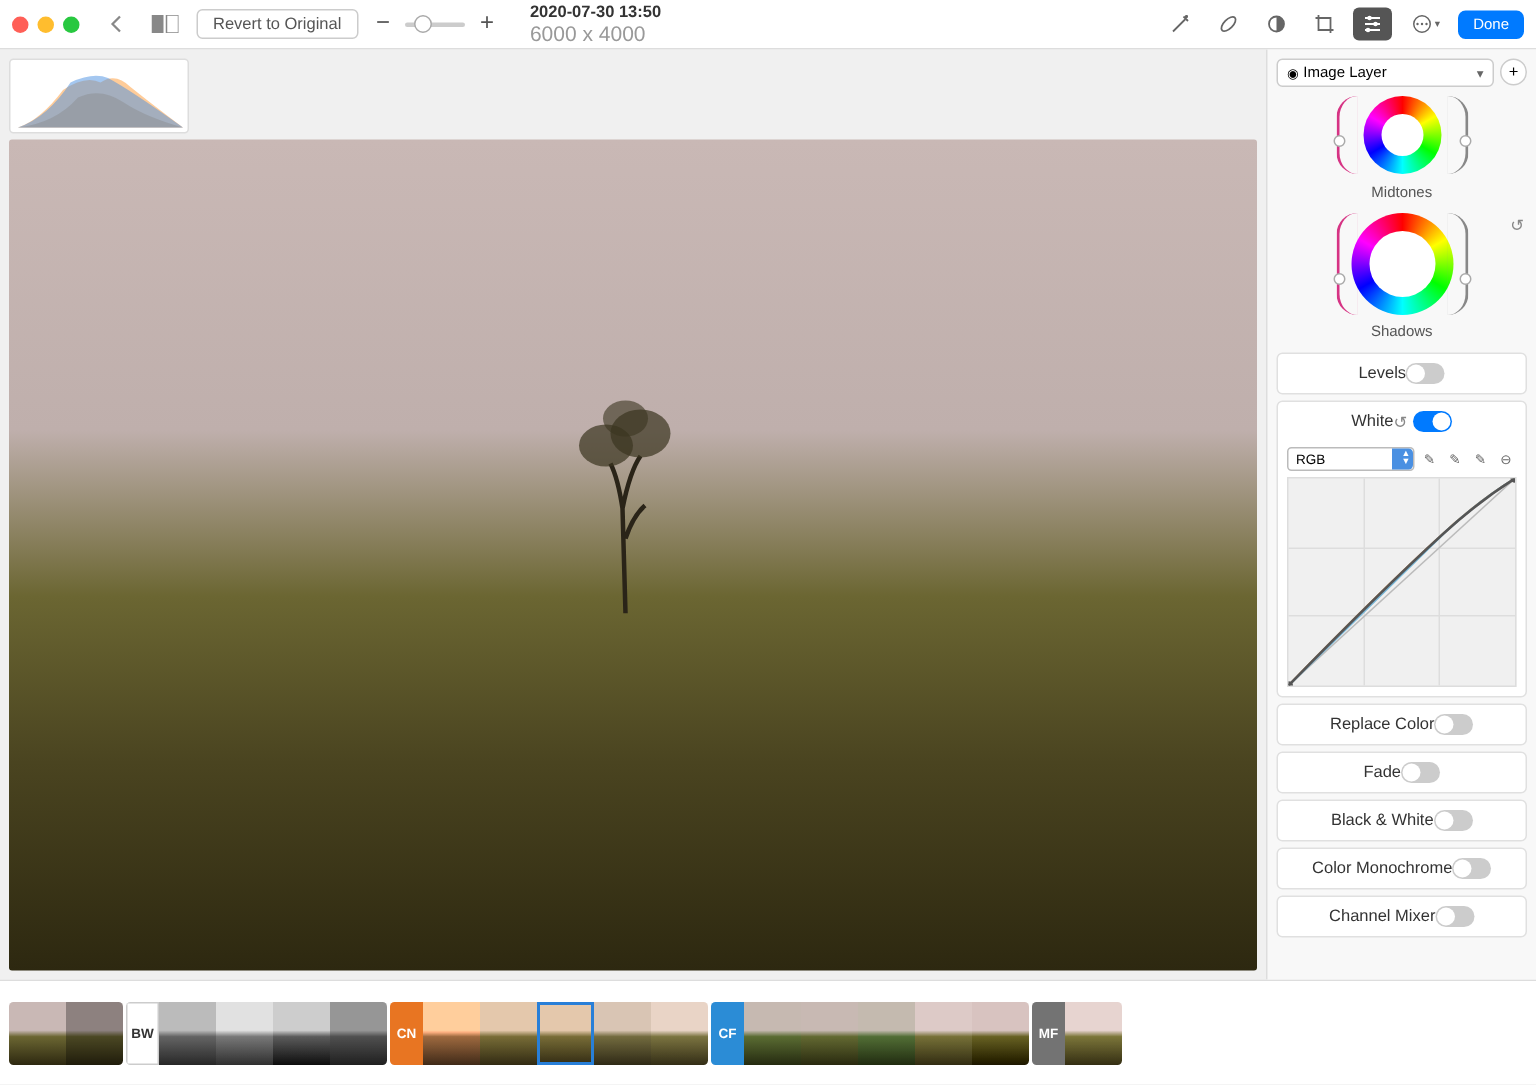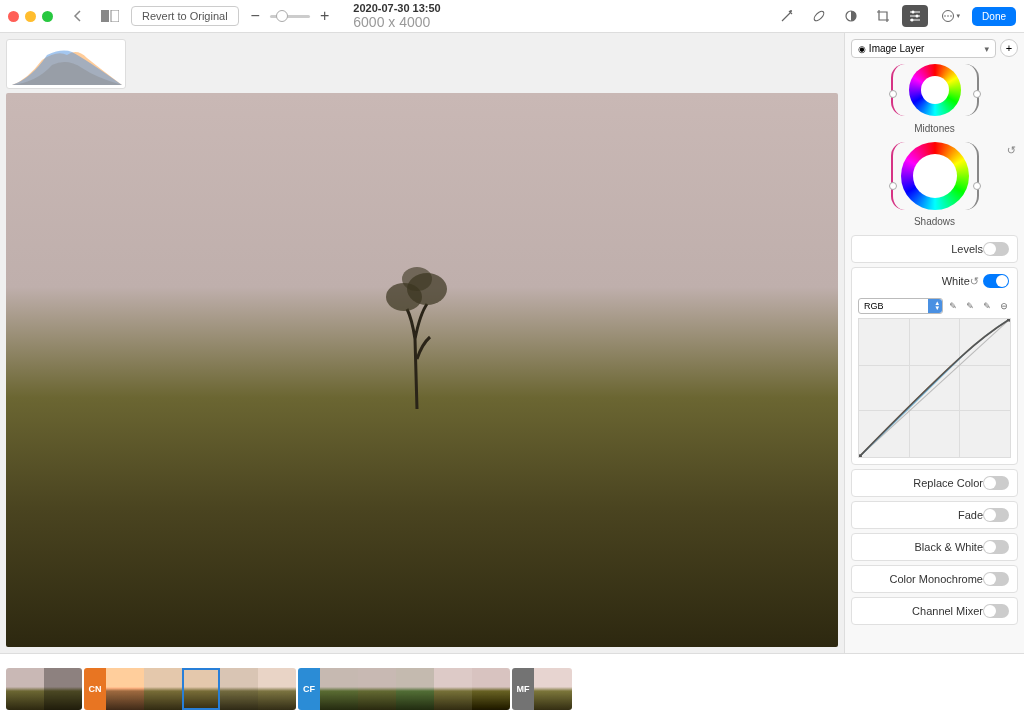--- a/index.html
+++ b/index.html
@@ -42,21 +42,21 @@
 .wheel::after { content: ""; position: absolute; inset: 12px; border-radius: 50%; background: #fff; }
 .wheel-dot { position: absolute; width: 7px; height: 7px; border-radius: 50%; background: #444; left: 50%; top: 50%; transform: translate(-50%, -50%); }
 .arc-left, .arc-right { position: absolute; width: 14px; height: 52px; top: 0; }
 .arc-left { left: 4px; border-left: 2px solid #d63384; border-radius: 30px 0 0 30px; }
 .arc-right { right: 4px; border-right: 2px solid #888; border-radius: 0 30px 30px 0; }
 .arc-dot { width: 8px; height: 8px; border-radius: 50%; background: #fff; border: 1px solid #aaa; position: absolute; }
 .cb-label { text-align: center; font-size: 10px; color: #555; margin-bottom: 8px; }
 .reset-icon { position: absolute; right: 2px; top: 2px; font-size: 11px; color: #888; cursor: pointer; }
 
 .panel { background: #fff; border: 1px solid #e0e0e0; border-radius: 4px; margin-bottom: 4px; }
-.panel-hdr { display: flex; align-items: center; justify-content: flex-end; padding: 6px 8px; font-size: 11px; font-weight: 500; color: #333; cursor: pointer; }
+.panel-hdr { display: flex; align-items: center; justify-content: center; padding: 6px 8px; font-size: 11px; font-weight: 500; color: #333; cursor: pointer; }
 .toggle { width: 26px; height: 14px; background: #ccc; border-radius: 7px; position: relative; cursor: pointer; }
 .toggle.on { background: #007aff; }
 .toggle::after { content: ""; width: 12px; height: 12px; background: #fff; border-radius: 50%; position: absolute; top: 1px; left: 1px; transition: left .1s; }
 .toggle.on::after { left: 13px; }
 .hdr-controls { display: flex; gap: 4px; align-items: center; }
 
 .curves-body { padding: 4px 6px 6px; }
 .curves-tools { display: flex; gap: 3px; margin-bottom: 4px; align-items: center; }
 .ch-sel { flex: 1; background: #fff; border: 1px solid #bbb; border-radius: 3px; padding: 2px 5px; font-size: 9px; position: relative; }
 .ch-sel::after { content: ""; position: absolute; right: 0; top: 0; bottom: 0; width: 14px; background: #4a90e2; border-radius: 0 3px 3px 0; }
@@ -284,20 +284,27 @@
 
   </div>
 </div>
 
 <div class="filmstrip">
   <div class="fs-group">
     <div class="fs-thumb"></div>
       <div class="fs-thumb" style="filter:brightness(0.7)"></div>
   </div>
   <div class="fs-group">
+    <div class="fs-badge bw">BW</div>
+    <div class="fs-thumb gray"></div>
+      <div class="fs-thumb gray" style="filter:grayscale(1) brightness(1.2)"></div>
+      <div class="fs-thumb gray" style="filter:grayscale(1) contrast(1.3)"></div>
+      <div class="fs-thumb gray" style="filter:grayscale(1) brightness(0.8)"></div>
+  </div>
+  <div class="fs-group">
     <div class="fs-badge cn">CN</div>
     <div class="fs-thumb warm" style="filter:sepia(0.8) hue-rotate(-20deg) saturate(2)"></div>
       <div class="fs-thumb warm"></div>
       <div class="fs-thumb warm selected"></div>
       <div class="fs-thumb warm" style="filter:sepia(0.3)"></div>
       <div class="fs-thumb warm" style="filter:sepia(0.2) brightness(1.1)"></div>
   </div>
   <div class="fs-group">
     <div class="fs-badge cf">CF</div>
     <div class="fs-thumb cool"></div>

